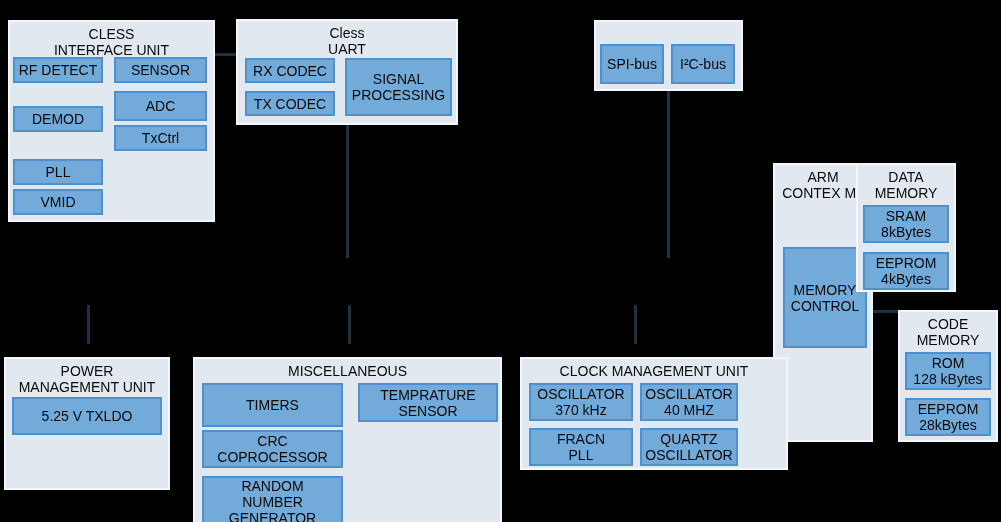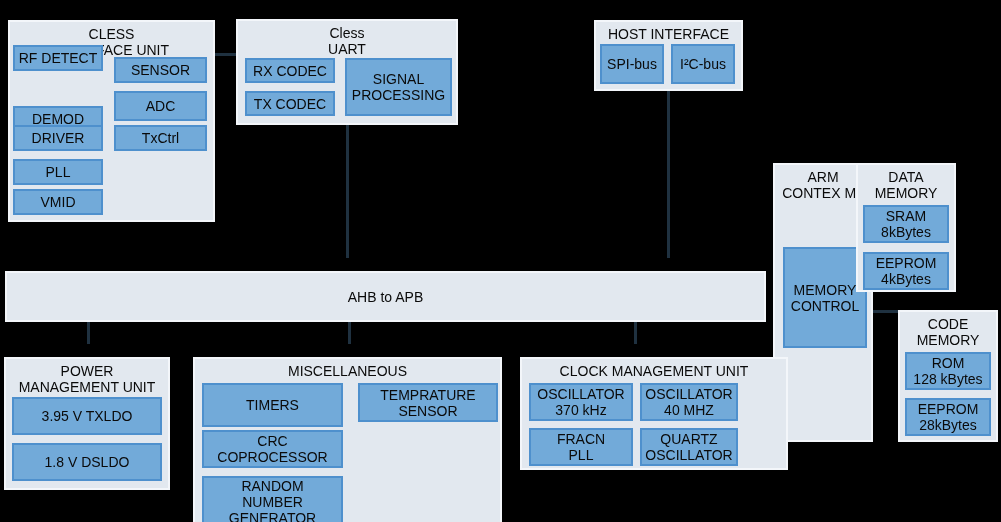--- a/index.html
+++ b/index.html
@@ -35,68 +35,62 @@
   <div class="connector" style="left:346px;top:108px;width:3px;height:150px"></div>
   <div class="connector" style="left:667px;top:73px;width:3px;height:185px"></div>
   <div class="connector" style="left:87px;top:305px;width:3px;height:39px"></div>
   <div class="connector" style="left:348px;top:305px;width:3px;height:39px"></div>
   <div class="connector" style="left:634px;top:305px;width:3px;height:39px"></div>
   <div class="connector" style="left:871px;top:256px;width:28px;height:3px"></div>
   <div class="connector" style="left:865px;top:310px;width:34px;height:3px"></div>
 
   <div class="panel" style="left:8px;top:5px;width:207px;height:202px">
     <div class="panel-title">CLESS<br>INTERFACE UNIT</div>
-    <div class="block" style="left:3px;top:23px;width:90px;height:26px">RF DETECT</div>
+    <div class="block" style="left:3px;top:35px;width:90px;height:26px">RF DETECT</div>
     <div class="block" style="left:104px;top:35px;width:93px;height:26px">SENSOR</div>
     <div class="block" style="left:3px;top:84px;width:90px;height:26px">DEMOD</div>
     <div class="block" style="left:104px;top:69px;width:93px;height:30px">ADC</div>
-    <div class="block" style="left:3px;top:103px;width:90px;height:26px">DRIVER</div>
     <div class="block" style="left:104px;top:103px;width:93px;height:26px">TxCtrl</div>
     <div class="block" style="left:3px;top:137px;width:90px;height:26px">PLL</div>
     <div class="block" style="left:3px;top:167px;width:90px;height:26px">VMID</div>
   </div>
 
   <div class="panel" style="left:236px;top:4px;width:222px;height:106px">
     <div class="panel-title">Cless<br>UART</div>
     <div class="block" style="left:7px;top:37px;width:90px;height:25px">RX CODEC</div>
     <div class="block" style="left:7px;top:70px;width:90px;height:25px">TX CODEC</div>
     <div class="block" style="left:107px;top:37px;width:107px;height:58px">SIGNAL<br>PROCESSING</div>
   </div>
 
   <div class="panel" style="left:594px;top:5px;width:149px;height:71px">
-    <div class="panel-title">HOST INTERFACE</div>
     <div class="block" style="left:4px;top:22px;width:64px;height:40px">SPI-bus</div>
     <div class="block" style="left:75px;top:22px;width:64px;height:40px">I²C-bus</div>
   </div>
 
-  <div class="panel bus" style="left:5px;top:256px;width:761px;height:51px">
-    <span>AHB to APB</span>
-  </div>
 
   <div class="panel" style="left:773px;top:148px;width:100px;height:279px">
     <div class="panel-title">ARM<br>CONTEX M0</div>
     <div class="block" style="left:8px;top:82px;width:84px;height:101px">MEMORY<br>CONTROL</div>
   </div>
 
   <div class="panel" style="left:856px;top:148px;width:100px;height:129px">
     <div class="panel-title">DATA<br>MEMORY</div>
     <div class="block" style="left:5px;top:40px;width:86px;height:38px">SRAM<br>8kBytes</div>
     <div class="block" style="left:5px;top:87px;width:86px;height:38px">EEPROM<br>4kBytes</div>
   </div>
 
   <div class="panel" style="left:898px;top:295px;width:100px;height:132px">
     <div class="panel-title">CODE<br>MEMORY</div>
     <div class="block" style="left:5px;top:40px;width:86px;height:38px">ROM<br>128 kBytes</div>
     <div class="block" style="left:5px;top:86px;width:86px;height:38px">EEPROM<br>28kBytes</div>
   </div>
 
   <div class="panel" style="left:4px;top:342px;width:166px;height:133px">
     <div class="panel-title">POWER<br>MANAGEMENT UNIT</div>
-    <div class="block" style="left:6px;top:38px;width:150px;height:38px">3.95 V TXLDO</div>
-    <div class="block" style="left:6px;top:84px;width:150px;height:38px">1.8 V DSLDO</div>
+    <div class="block" style="left:6px;top:38px;width:150px;height:38px">5.25 V TXLDO</div>
   </div>
 
   <div class="panel" style="left:193px;top:342px;width:309px;height:175px">
     <div class="panel-title">MISCELLANEOUS</div>
     <div class="block" style="left:7px;top:24px;width:141px;height:44px">TIMERS</div>
     <div class="block" style="left:7px;top:71px;width:141px;height:38px">CRC<br>COPROCESSOR</div>
     <div class="block" style="left:7px;top:117px;width:141px;height:51px">RANDOM<br>NUMBER<br>GENERATOR</div>
     <div class="block" style="left:163px;top:24px;width:140px;height:39px">TEMPRATURE<br>SENSOR</div>
   </div>
 

